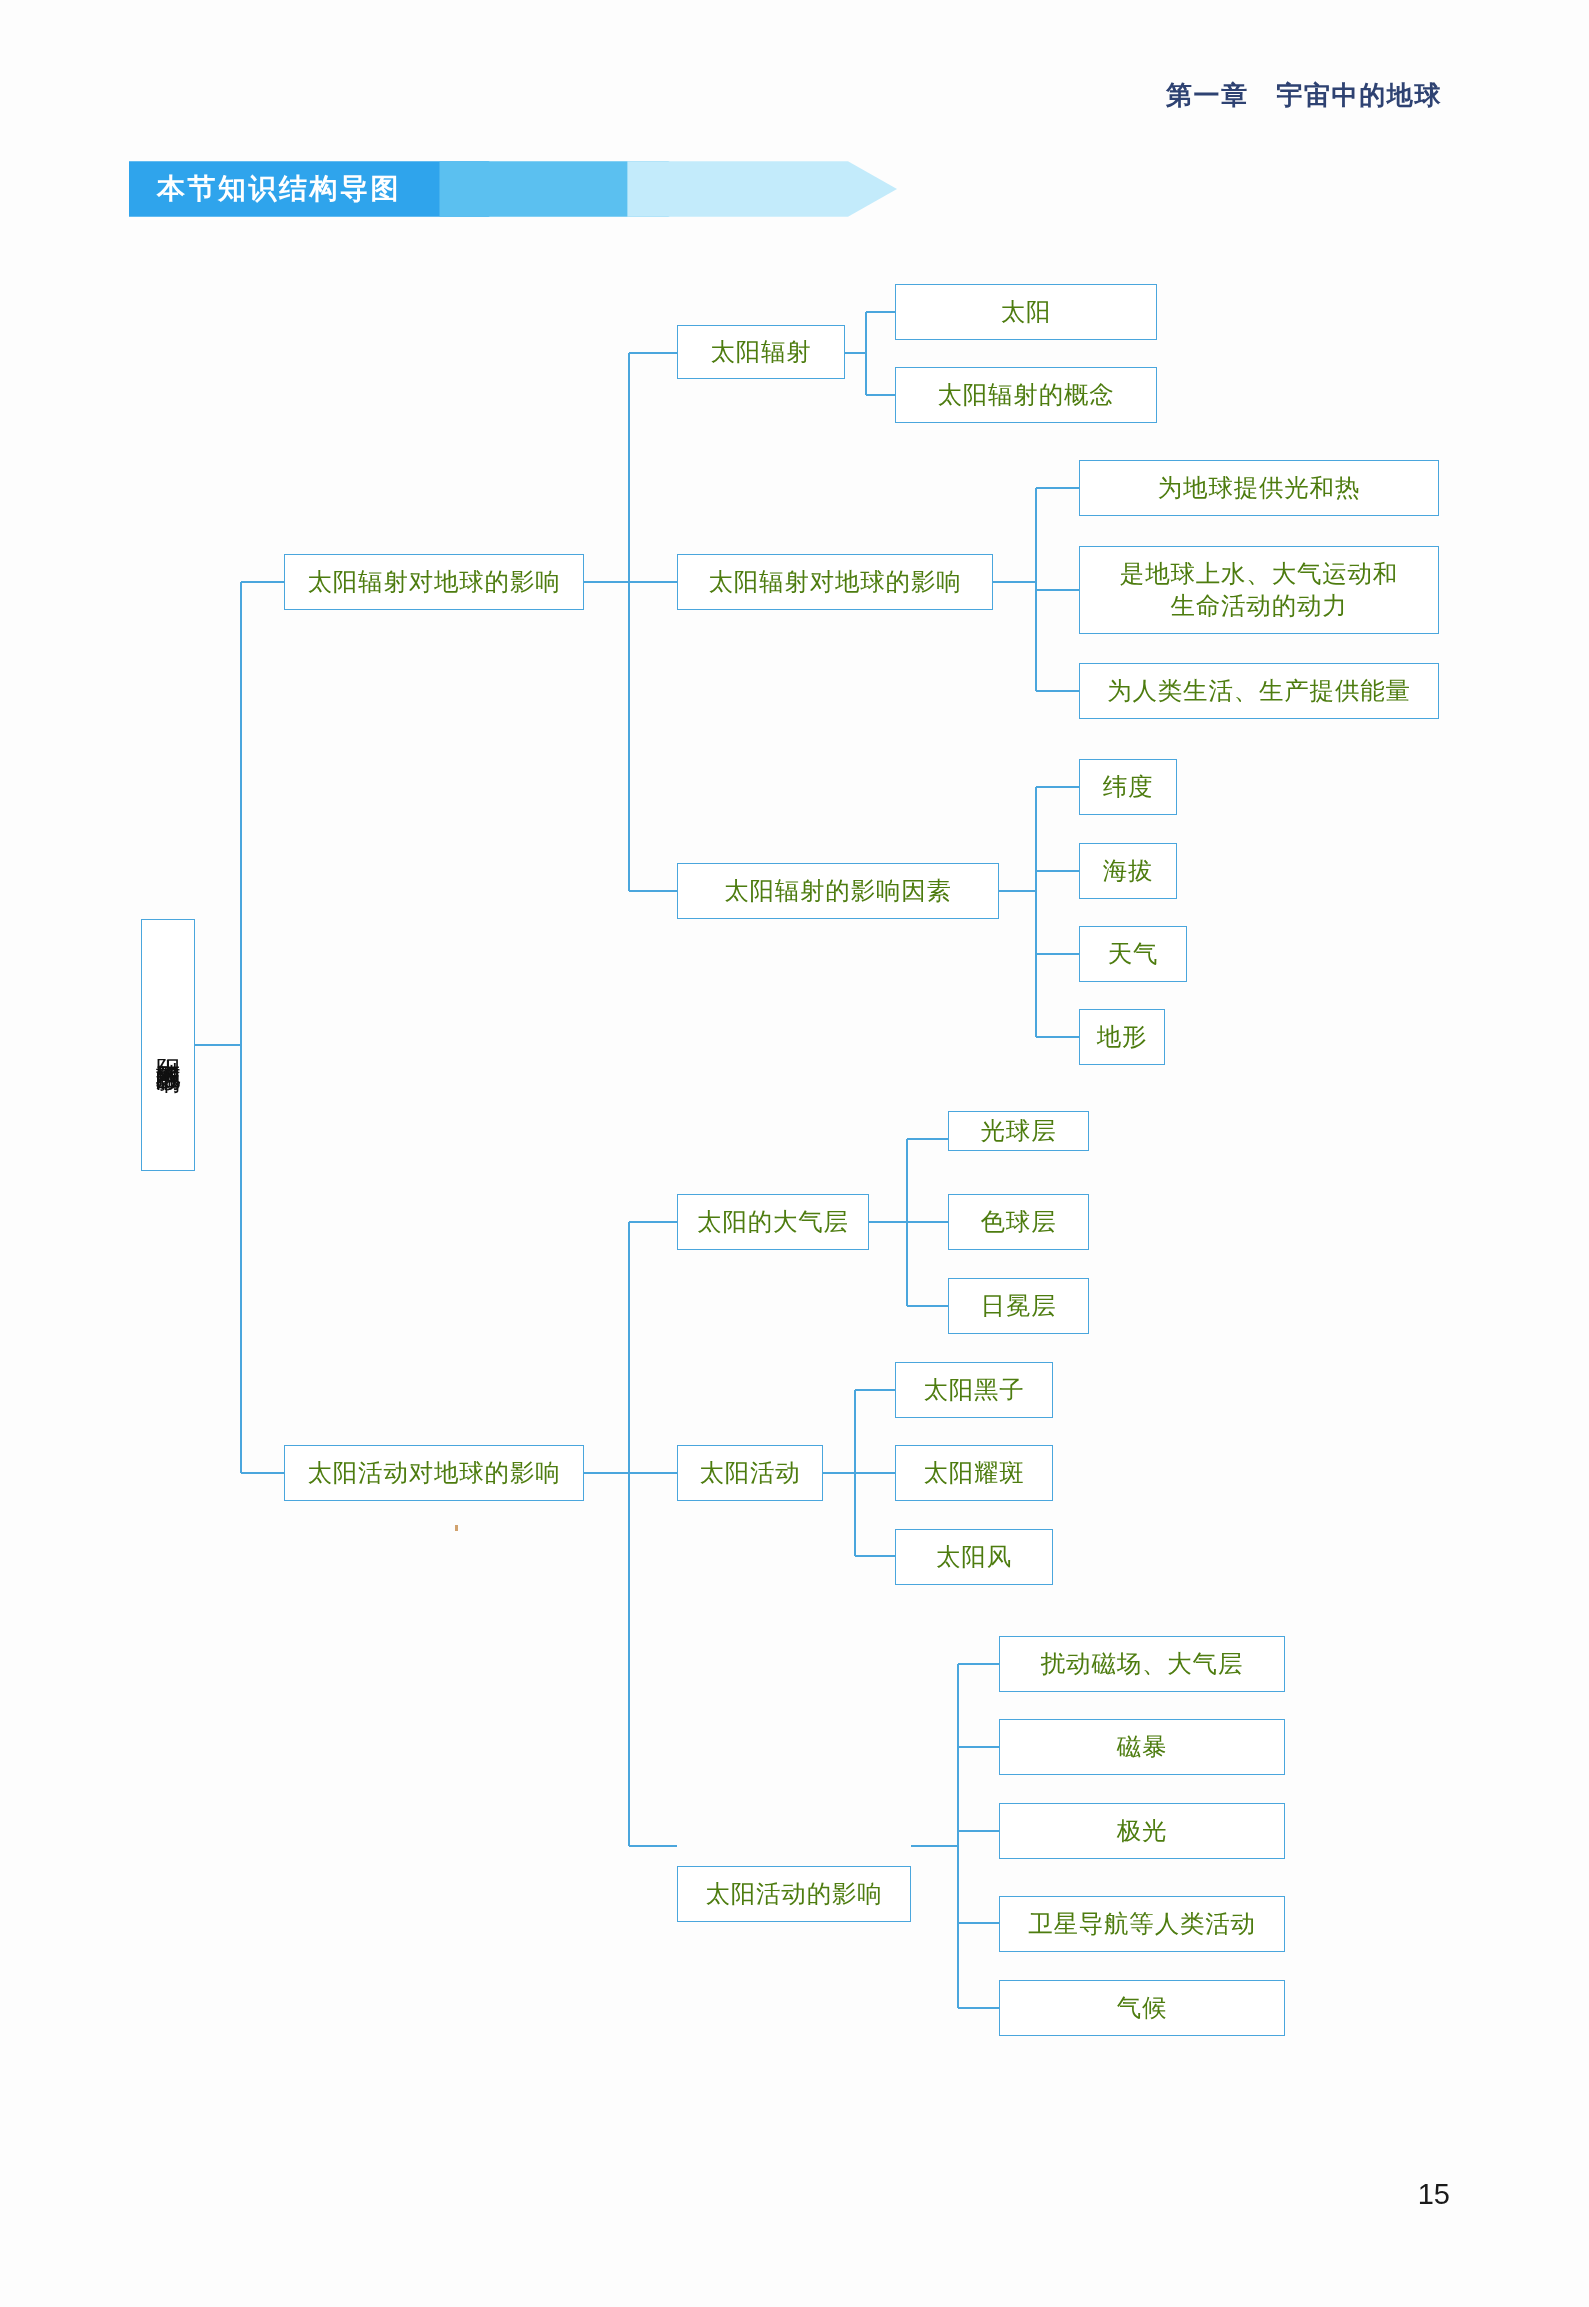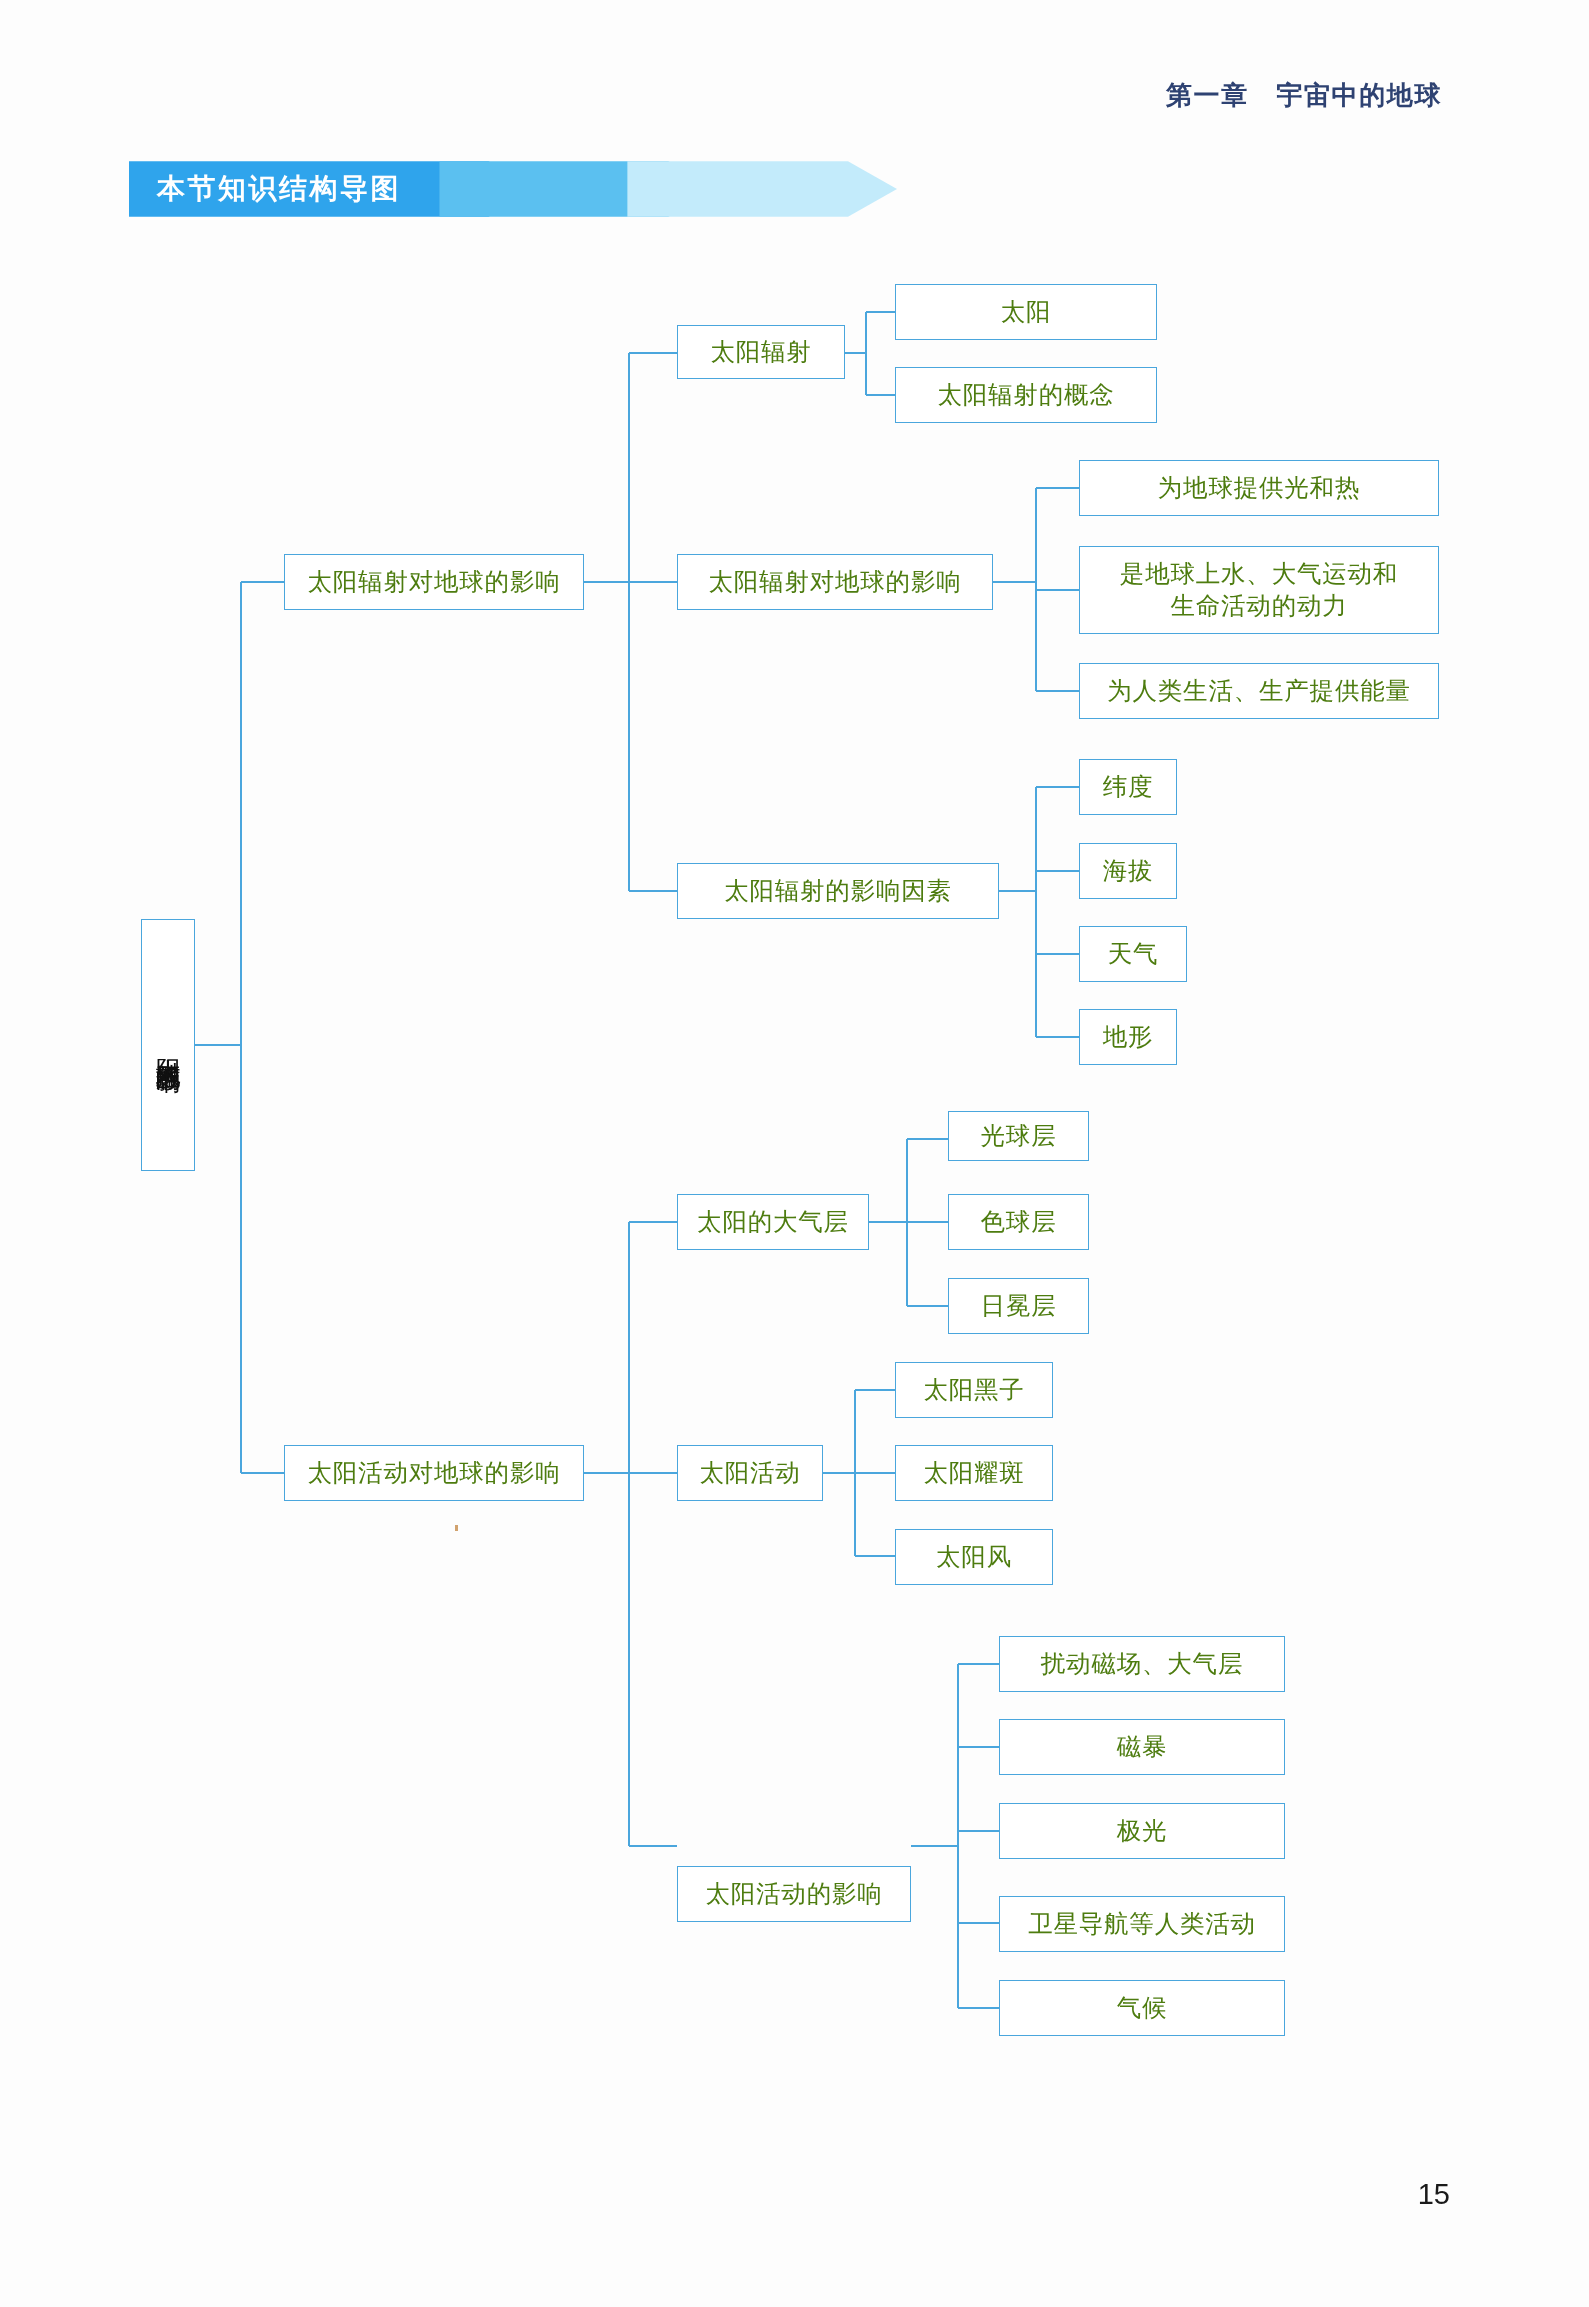--- a/index.html
+++ b/index.html
@@ -194,27 +194,27 @@
     <div class="nodebox" style="left:895px;top:367px;width:262px;height:56px;">太阳辐射的概念</div>
 
     <div class="nodebox" style="left:1079px;top:460px;width:360px;height:56px;">为地球提供光和热</div>
     <div class="nodebox two-line" style="left:1079px;top:546px;width:360px;height:88px;white-space:pre-line;">是地球上水、大气运动和
 生命活动的动力</div>
     <div class="nodebox" style="left:1079px;top:663px;width:360px;height:56px;">为人类生活、生产提供能量</div>
 
     <div class="nodebox" style="left:1079px;top:759px;width:98px;height:56px;">纬度</div>
     <div class="nodebox" style="left:1079px;top:843px;width:98px;height:56px;">海拔</div>
     <div class="nodebox" style="left:1079px;top:926px;width:108px;height:56px;">天气</div>
-    <div class="nodebox" style="left:1079px;top:1009px;width:98px;height:56px;">地形</div>
+    <div class="nodebox" style="left:1079px;top:1009px;width:86px;height:56px;">地形</div>
 
     <div class="nodebox" style="left:677px;top:1194px;width:192px;height:56px;">太阳的大气层</div>
     <div class="nodebox" style="left:677px;top:1445px;width:146px;height:56px;">太阳活动</div>
     <div class="nodebox" style="left:677px;top:1818px;width:234px;height:56px;margin-top:48px;">太阳活动的影响</div>
 
-    <div class="nodebox" style="left:948px;top:1111px;width:141px;height:50px;">光球层</div>
+    <div class="nodebox" style="left:948px;top:1111px;width:141px;height:40px;">光球层</div>
     <div class="nodebox" style="left:948px;top:1194px;width:141px;height:56px;">色球层</div>
     <div class="nodebox" style="left:948px;top:1278px;width:141px;height:56px;">日冕层</div>
 
     <div class="nodebox" style="left:895px;top:1362px;width:158px;height:56px;">太阳黑子</div>
     <div class="nodebox" style="left:895px;top:1445px;width:158px;height:56px;">太阳耀斑</div>
     <div class="nodebox" style="left:895px;top:1529px;width:158px;height:56px;">太阳风</div>
 
     <div class="nodebox" style="left:999px;top:1636px;width:286px;height:56px;">扰动磁场、大气层</div>
     <div class="nodebox" style="left:999px;top:1719px;width:286px;height:56px;">磁暴</div>
     <div class="nodebox" style="left:999px;top:1803px;width:286px;height:56px;">极光</div>

